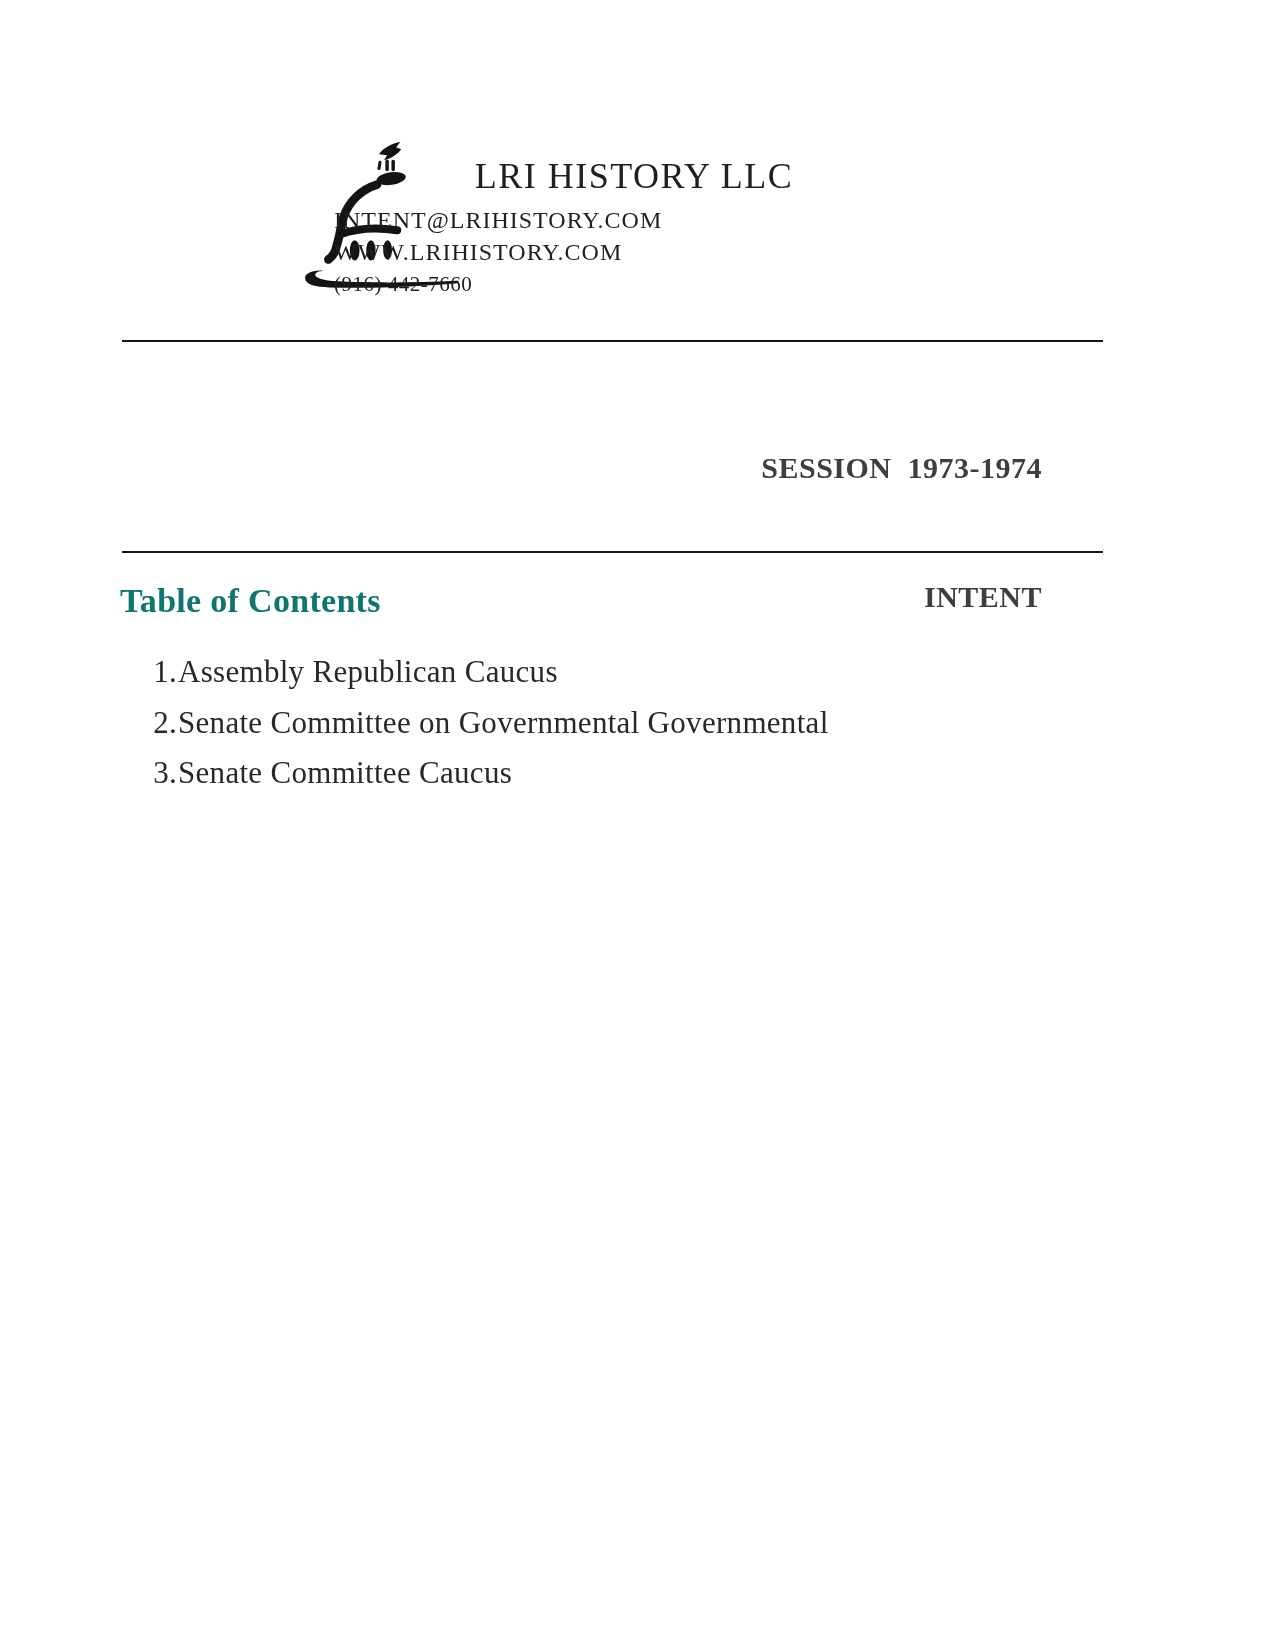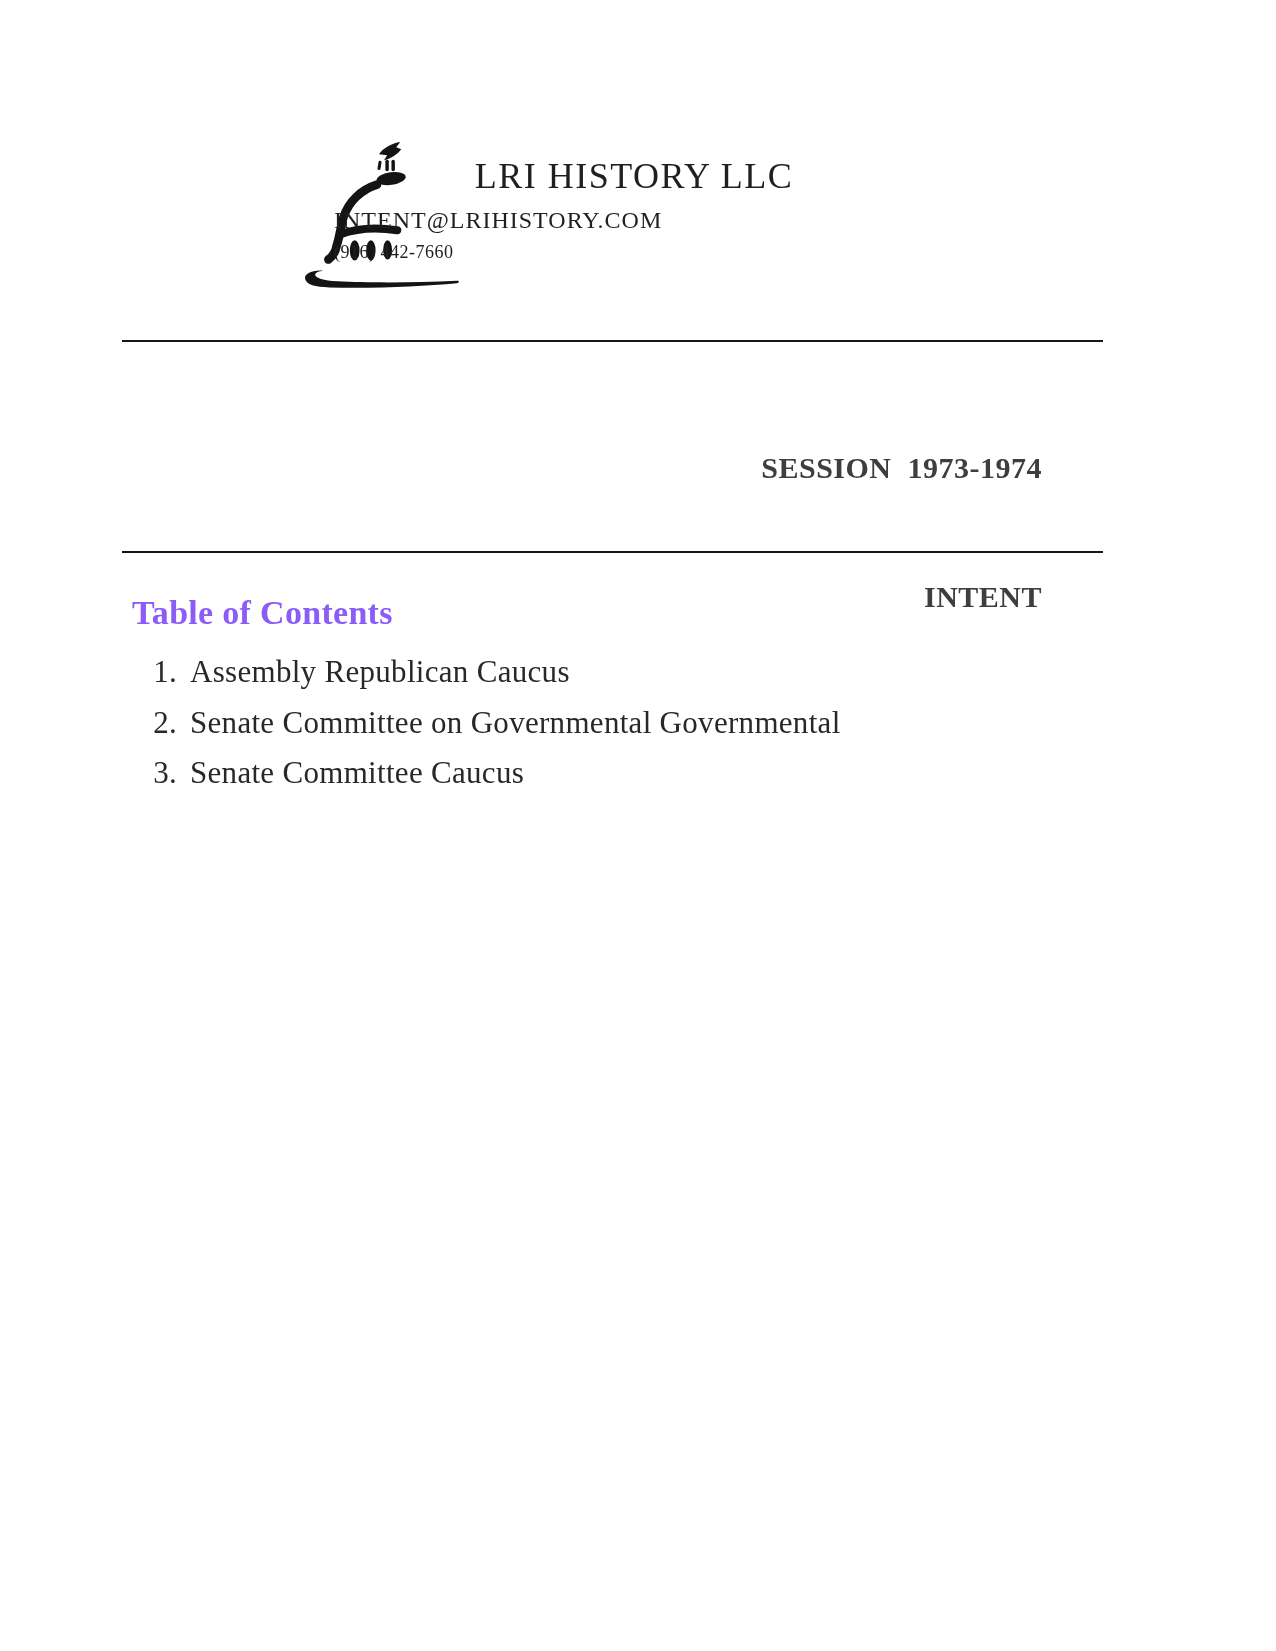--- a/index.html
+++ b/index.html
@@ -42,21 +42,21 @@
     text-align: left;
     color: #1f1f1f;
   }
   .contact-line {
     font-size: 24px;
     letter-spacing: 1px;
     line-height: 32px;
     white-space: pre;
   }
   .contact-line.phone {
-    font-size: 18px;
+    font-size: 21px;
     letter-spacing: 0.5px;
   }
   .rule {
     position: absolute;
     left: 122px;
     width: 981px;
     height: 2px;
     background: #161616;
   }
   .rule-top { top: 340px; }
@@ -70,25 +70,25 @@
     font-size: 30px;
     line-height: 43px;
     letter-spacing: 0.5px;
     color: #3e3e3e;
     white-space: pre;
   }
   .toc-heading {
     position: absolute;
     left: 120px;
     top: 580px;
-    margin: 12px;
+    margin: 0;
     font-size: 34px;
     font-weight: bold;
     letter-spacing: 0.3px;
-    color: #8b5cf6;
+    color: #0f766e;
     line-height: 41px;
     white-space: pre;
   }
   .toc-list {
     position: absolute;
     left: 140px;
     top: 653px;
     color: #282828;
   }
   .toc-row {
@@ -104,21 +104,21 @@
   .toc-row.r0 { top: 0px; }
   .toc-row.r1 { top: 51px; }
   .toc-row.r2 { top: 101px; }
   .toc-num {
     display: inline-block;
     width: 37px;
     text-align: right;
   }
   .toc-label {
     display: inline-block;
-    margin-left: 13px;
+    margin-left: 1px;
   }
 </style>
 </head>
 <body>
 
 <div class="page">
 
   <svg class="logo" viewBox="0 0 160 160" xmlns="http://www.w3.org/2000/svg" aria-hidden="true">
 
     <path d="M101,9 C93,10 84,15 80,21 L88,22 L85,27 C93,25 99,20 102,16 L97,14 L101,9 Z" fill="#141414"></path>
@@ -139,20 +139,21 @@
 
     <path d="M25,136 C14,135 6,139 7,144 C8,150 17,152 31,152.5 C72,154 122,151.5 157,148.5
              C159.5,148 159.5,145.8 157,146 C114,148 70,148 39,146.5
              C25,145.8 17,143 17,140 C17,137.5 21,136.3 25,136 Z" fill="#141414"></path>
   </svg>
 
   <div class="company-name">LRI HISTORY LLC</div>
 
   <div class="contact-block">
     <div class="contact-line">INTENT@LRIHISTORY.COM</div>
+    <div class="contact-line">WWW.LRIHISTORY.COM</div>
     <div class="contact-line phone">(916) 442-7660</div>
   </div>
 
   <div class="rule rule-top"></div>
   <div class="rule rule-bottom"></div>
 
   <div class="session-block">
     <div>SESSION  1973-1974</div>
     <div>INTENT</div>
   </div>

